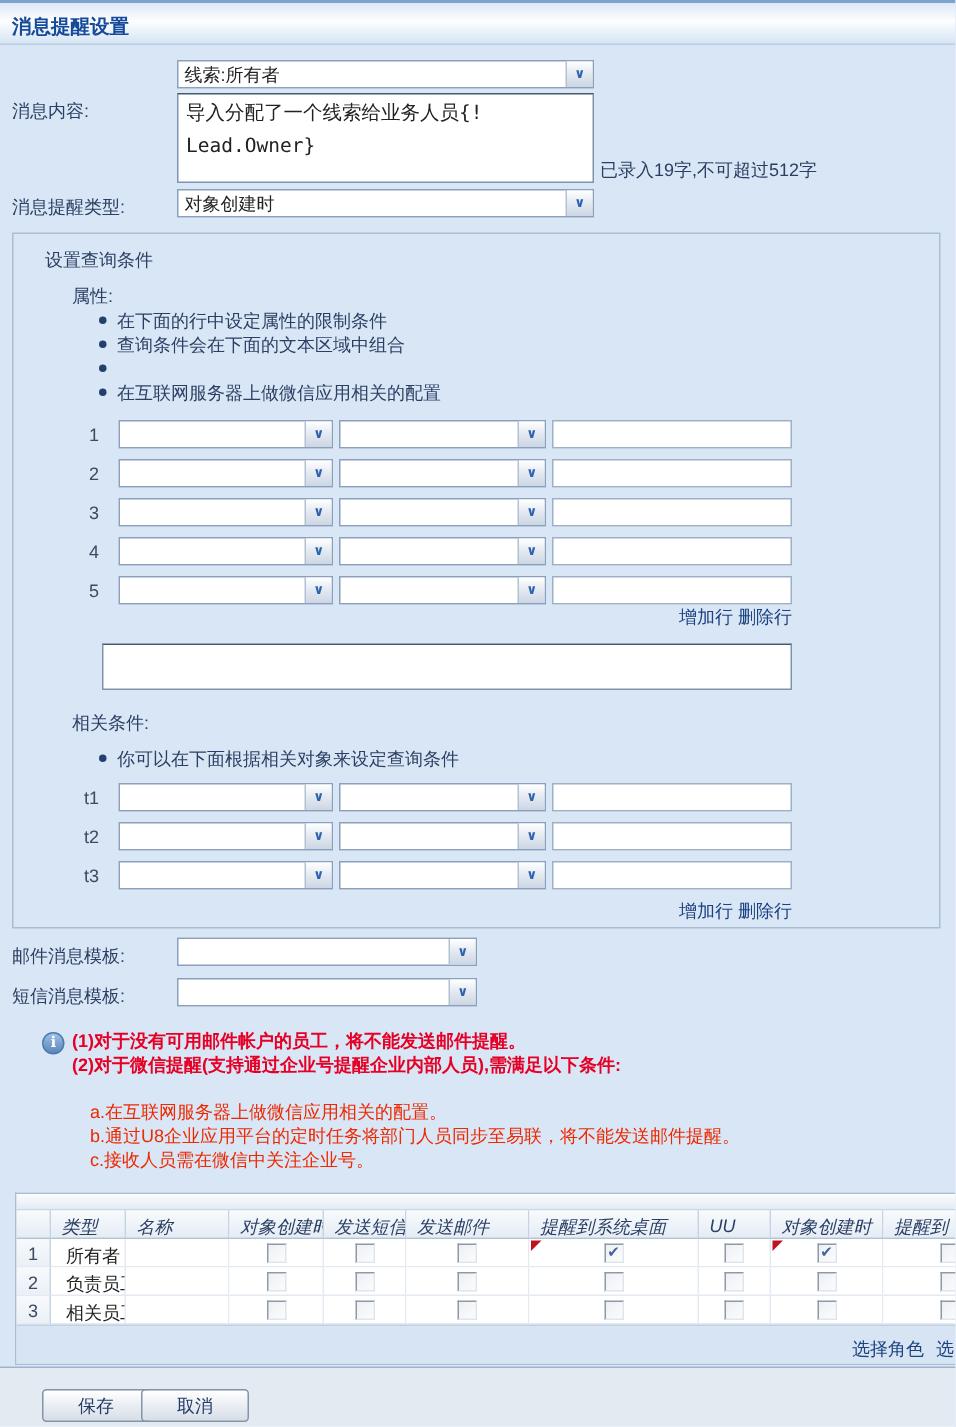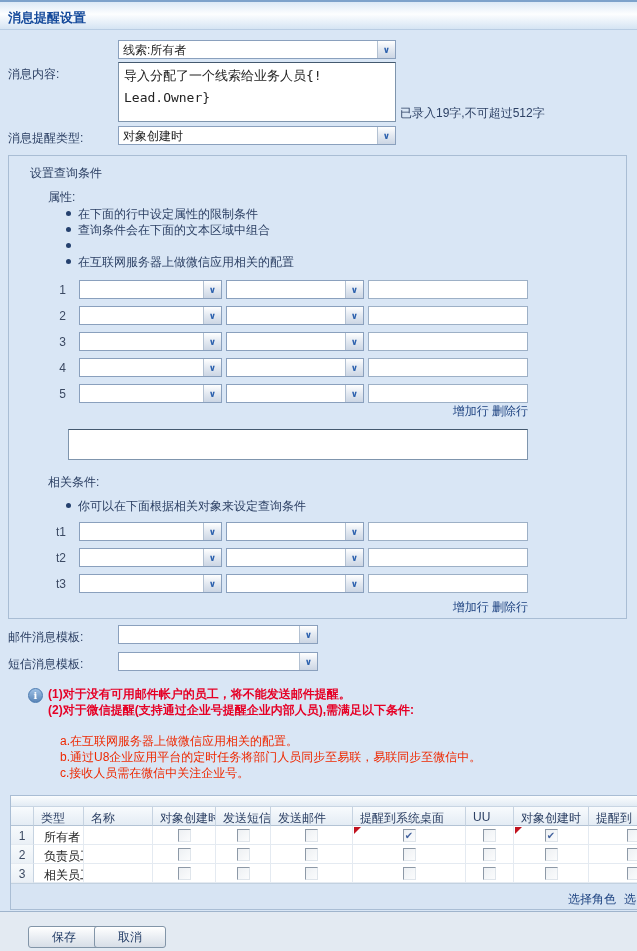--- a/index.html
+++ b/index.html
@@ -39,21 +39,21 @@
       font-family:"DejaVu Serif",serif;}
   .red-bold{position:absolute;color:#e60026;font-weight:bold;white-space:nowrap;}
   .red{position:absolute;color:#ee2800;white-space:nowrap;}
   
   .grid{position:absolute;left:10px;top:795px;width:627px;height:115px;background:#fff;
       border:1px solid #a9bdd4;border-right:none;box-sizing:border-box;overflow:hidden;}
   .grid-top{position:absolute;left:0;top:0;width:700px;height:11px;
       background:linear-gradient(180deg,#fbfdfe,#e2ebf4);border-bottom:1px solid #c8d5e3;box-sizing:border-box;}
   .gh{position:absolute;top:11px;height:19px;box-sizing:border-box;padding:3px 0 0 7px;
       background:linear-gradient(180deg,#f8fbfd,#e4ecf4);border-right:1px solid #c6d3e1;
-      border-bottom:1px solid #b3c3d5;overflow:hidden;white-space:nowrap;color:#2b3f63;}
+      border-bottom:1px solid #b3c3d5;overflow:hidden;white-space:nowrap;color:#2b3f63;font-style:italic;}
   .gc{position:absolute;height:19px;box-sizing:border-box;padding:3px 0 0 10px;background:#fff;
       border-right:1px solid #e4eaf1;border-bottom:1px solid #e4eaf1;overflow:hidden;white-space:nowrap;color:#222;}
   .gc.side{background:linear-gradient(180deg,#f7fafc,#eaf0f6);text-align:center;padding-left:0;
       border-right:1px solid #c6d3e1;color:#3c4a63;}
   .gc.ck{text-align:center;padding:2px 0 0 0;}
   .checkbox{display:inline-block;width:13px;height:13px;box-sizing:border-box;
       border:1px solid #8d99a7;border-bottom-color:#dfe5eb;border-right-color:#dfe5eb;
       background:linear-gradient(135deg,#edf0f3,#fbfcfd);font-size:10px;line-height:11px;
       text-align:center;color:#44639e;vertical-align:middle;cursor:pointer;}
   .flag{position:absolute;width:0;height:0;border-top:7px solid #c1121f;border-right:7px solid transparent;}
@@ -226,21 +226,21 @@
   <span class="lbl" style="left:8px;top:656px;">短信消息模板:</span>
   <div class="dd" style="left:118px;top:652px;width:200px;">
     <span class="dd-text"></span>
     <span class="dd-btn">∨</span>
   </div>
 
   <span class="info-icon">i</span>
   <span class="red-bold" style="left:48px;top:686px;">(1)对于没有可用邮件帐户的员工，将不能发送邮件提醒。</span>
   <span class="red-bold" style="left:48px;top:702px;">(2)对于微信提醒(支持通过企业号提醒企业内部人员),需满足以下条件:</span>
   <span class="red" style="left:60px;top:733px;">a.在互联网服务器上做微信应用相关的配置。</span>
-  <span class="red" style="left:60px;top:749px;">b.通过U8企业应用平台的定时任务将部门人员同步至易联，易联同步至微信中。</span>
+  <span class="red" style="left:60px;top:749px;">b.通过U8企业应用平台的定时任务将部门人员同步至易联，将不能发送邮件提醒。</span>
   <span class="red" style="left:60px;top:765px;">c.接收人员需在微信中关注企业号。</span>
 
   <div class="grid">
     <div class="grid-top"></div>
 
     <div class="gh" style="left:0;width:23px;"></div>
     <div class="gh" style="left:23px;width:50px;">类型</div>
     <div class="gh" style="left:73px;width:69px;">名称</div>
     <div class="gh" style="left:142px;width:63px;">对象创建时</div>
     <div class="gh" style="left:205px;width:55px;">发送短信</div>

